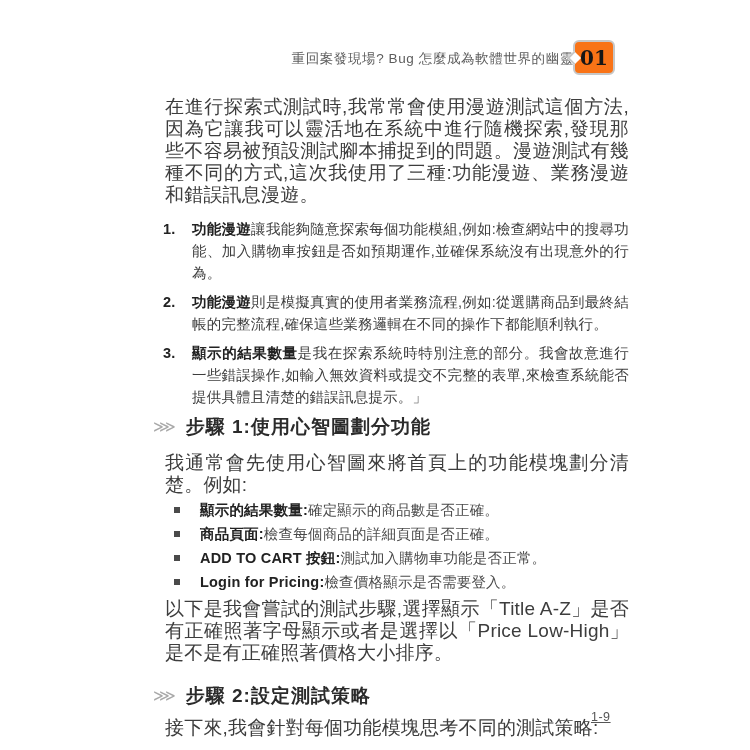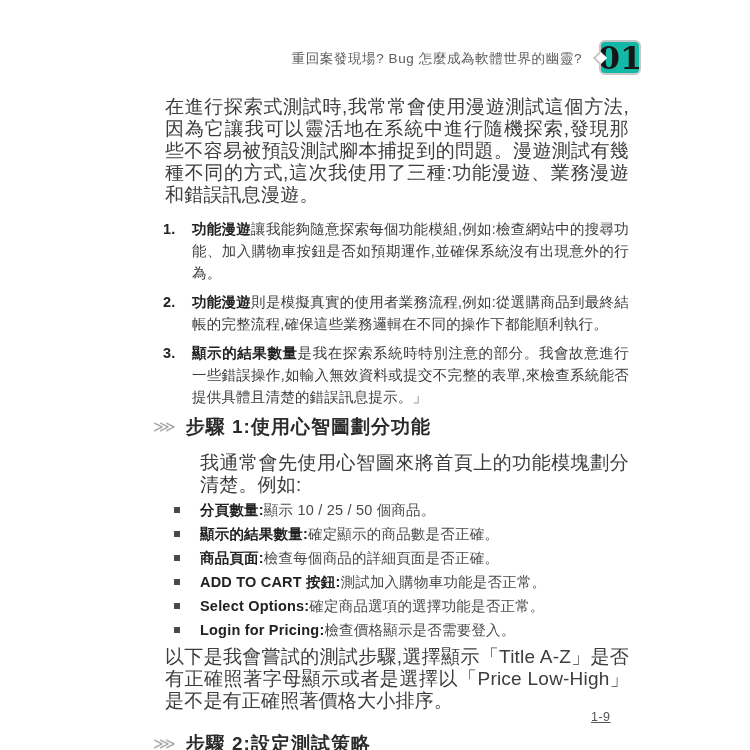--- a/index.html
+++ b/index.html
@@ -9,26 +9,26 @@
     font-family:"Liberation Sans","DejaVu Sans",sans-serif;
     color:#3d3d3d;
     -webkit-font-smoothing:antialiased;
   }
   
   .header-title{
     position:absolute;top:50px;right:168px;
     font-size:13.5px;color:#5c5c5c;letter-spacing:.6px;white-space:nowrap;
   }
   .chapter-badge{
-    position:absolute;left:599px;top:40px;
-    width:38px;height:31px;background:#14b8a6;
+    position:absolute;left:573px;top:40px;
+    width:38px;height:31px;background:#f97316;
     border:2px solid #c7c7c7;border-radius:6px;
     display:flex;align-items:center;justify-content:center;
     font-family:"DejaVu Serif","Liberation Serif",serif;
-    font-weight:bold;font-size:32px;color:#161616;
+    font-weight:bold;font-size:20px;color:#161616;
   }
   .chapter-badge::before{
     content:"";position:absolute;left:-6px;top:50%;
     width:8px;height:8px;background:#fff;
     border-left:2px solid #c7c7c7;border-bottom:2px solid #c7c7c7;
     transform:translateY(-50%) rotate(45deg);
   }
   
   .content{position:absolute;left:165px;top:0;width:464px;padding-top:96px;}
   .para{margin:0;font-size:19px;line-height:22px;text-align:justify;color:#3d3d3d;letter-spacing:.2px;}
@@ -40,21 +40,21 @@
   }
   .num{position:absolute;left:-2px;top:0;font-weight:bold;color:#222;}
   .lead{font-weight:bold;color:#222;}
   
   h2.step{
     margin:4px 0 0 -12px;display:flex;align-items:center;gap:9px;
     font-size:19px;font-weight:bold;color:#2b2b2b;letter-spacing:1px;line-height:24px;
   }
   #step2-heading{margin-top:20px;}
   .step-icon{color:#a8a8a8;font-size:16px;font-weight:normal;font-family:"DejaVu Sans",sans-serif;}
-  .intro{margin-top:13px;margin-left:35px;}
+  .intro{margin-top:13px;}
   
   ul.features{list-style:none;margin:6px 0 0 0;padding:0;}
   ul.features li{
     position:relative;padding-left:35px;margin-bottom:7px;
     font-size:14.5px;line-height:17px;color:#4a4a4a;letter-spacing:.2px;
   }
   .sq{position:absolute;left:9px;top:5px;width:6px;height:6px;background:#4a4a4a;}
   .feat-label{font-weight:bold;color:#222;}
   .outro{margin-top:4px;}
   #p3{margin-top:9px;}
@@ -87,33 +87,27 @@
 
   <h2 class="step" id="step1-heading">
     <span class="step-icon">⋙</span>
     <span>步驟 1:使用心智圖劃分功能</span>
   </h2>
 
   <p class="para intro">我通常會先使用心智圖來將首頁上的功能模塊劃分清楚。例如:</p>
 
   <ul class="features">
     <li>
-      <span class="sq"></span><span class="feat-label">分頁數量:</span><span>顯示 10 / 25 / 50 個商品。</span>
-    </li>
-    <li>
       <span class="sq"></span><span class="feat-label">顯示的結果數量:</span><span>確定顯示的商品數是否正確。</span>
     </li>
     <li>
       <span class="sq"></span><span class="feat-label">商品頁面:</span><span>檢查每個商品的詳細頁面是否正確。</span>
     </li>
     <li>
       <span class="sq"></span><span class="feat-label">ADD TO CART 按鈕:</span><span>測試加入購物車功能是否正常。</span>
-    </li>
-    <li>
-      <span class="sq"></span><span class="feat-label">Select Options:</span><span>確定商品選項的選擇功能是否正常。</span>
     </li>
     <li>
       <span class="sq"></span><span class="feat-label">Login for Pricing:</span><span>檢查價格顯示是否需要登入。</span>
     </li>
   </ul>
 
   <p class="para outro">以下是我會嘗試的測試步驟,選擇顯示「Title A-Z」是否有正確照著字母顯示或者是選擇以「Price Low-High」是不是有正確照著價格大小排序。</p>
 
   <h2 class="step" id="step2-heading">
     <span class="step-icon">⋙</span>

